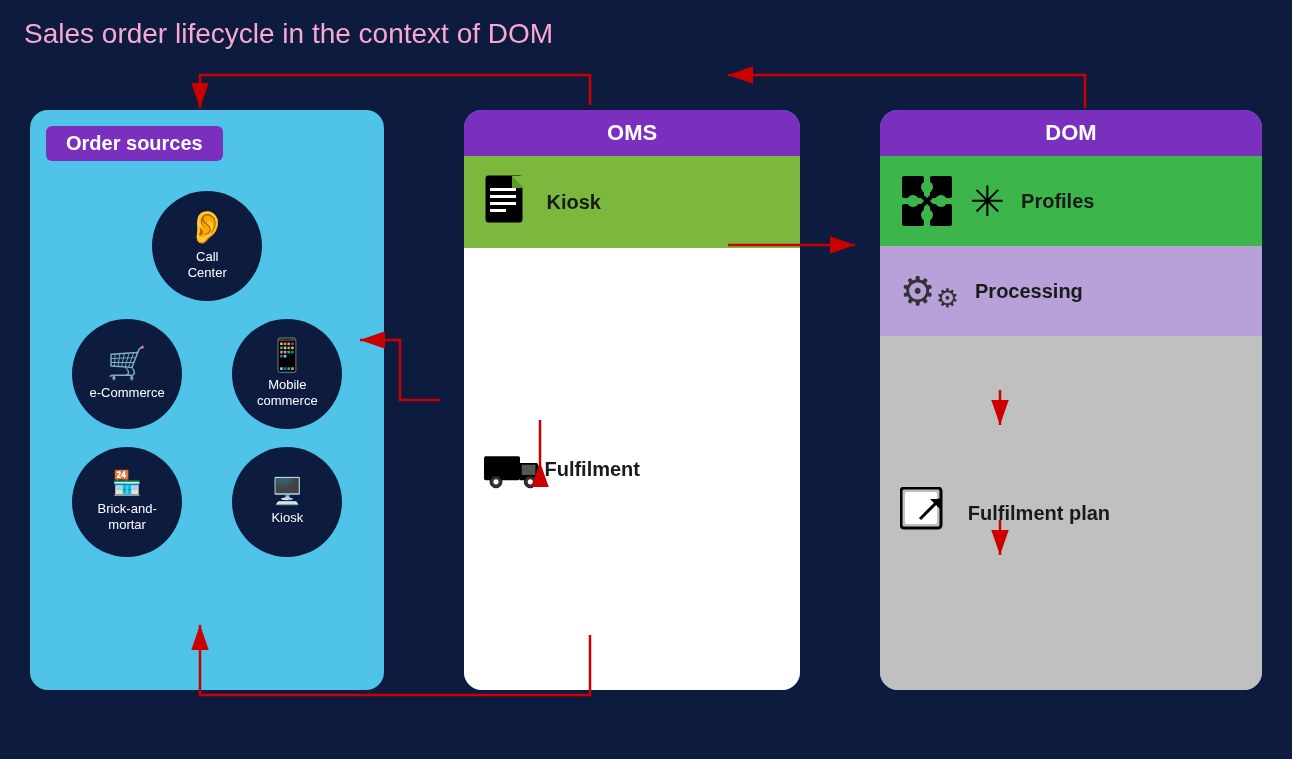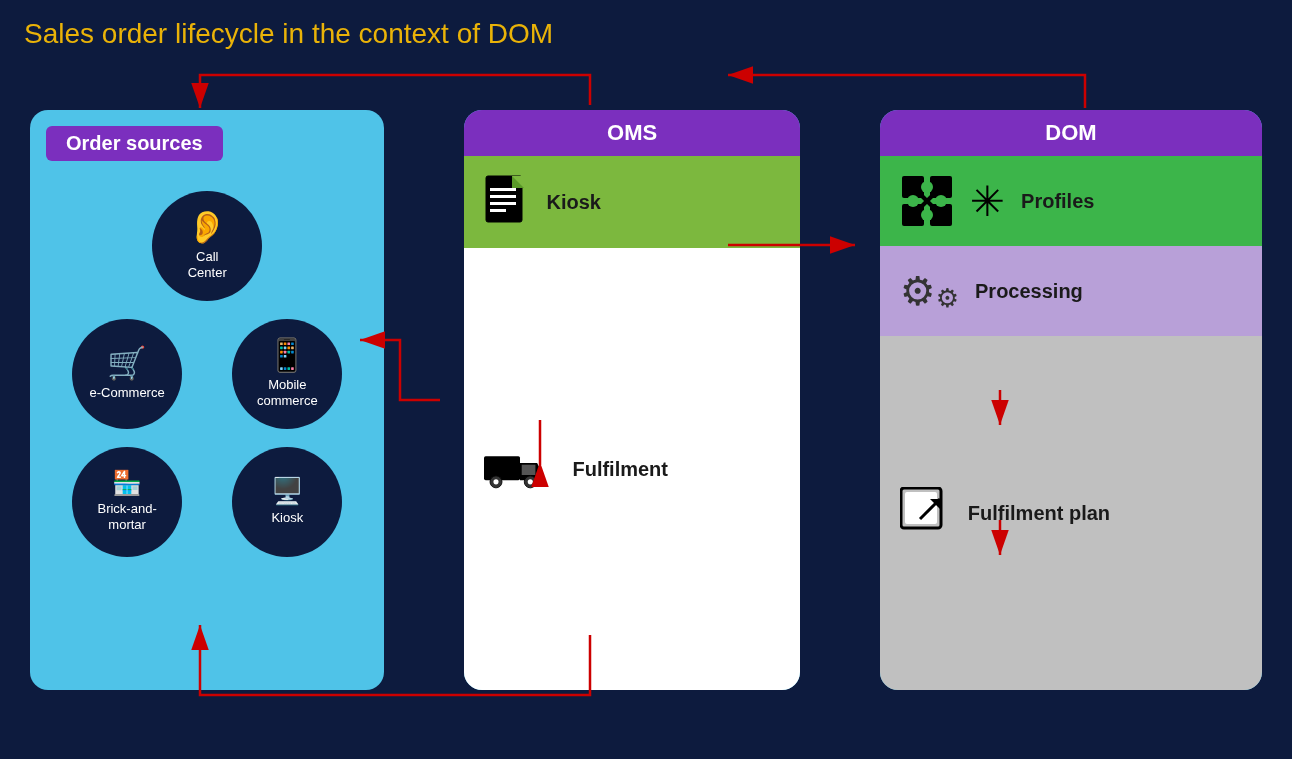--- a/index.html
+++ b/index.html
@@ -10,21 +10,21 @@
       width: 1292px;
       height: 759px;
       overflow: hidden;
       position: relative;
     }
 
     .page-title {
       font-size: 28px;
       font-weight: 300;
       padding: 18px 32px 10px 24px;
-      color: #eab308;
+      color: #f9a8d4;
     }
 
     .diagram-area {
       display: flex;
       flex-direction: row;
       align-items: flex-start;
       padding: 10px 30px 10px 30px;
       gap: 0;
       position: relative;
       height: 680px;
@@ -155,21 +155,21 @@
       color: #1a1a1a;
       padding: 16px 10px;
       text-align: center;
     }
 
     .oms-section-fulfilment {
       background-color: white;
       display: flex;
       align-items: center;
       padding: 18px 20px;
-      gap: 28px;
+      gap: 0;
       min-height: 90px;
       flex: 1;
     }
 
     .section-text {
       font-size: 20px;
       font-weight: 700;
       color: #1a1a1a;
     }
 

